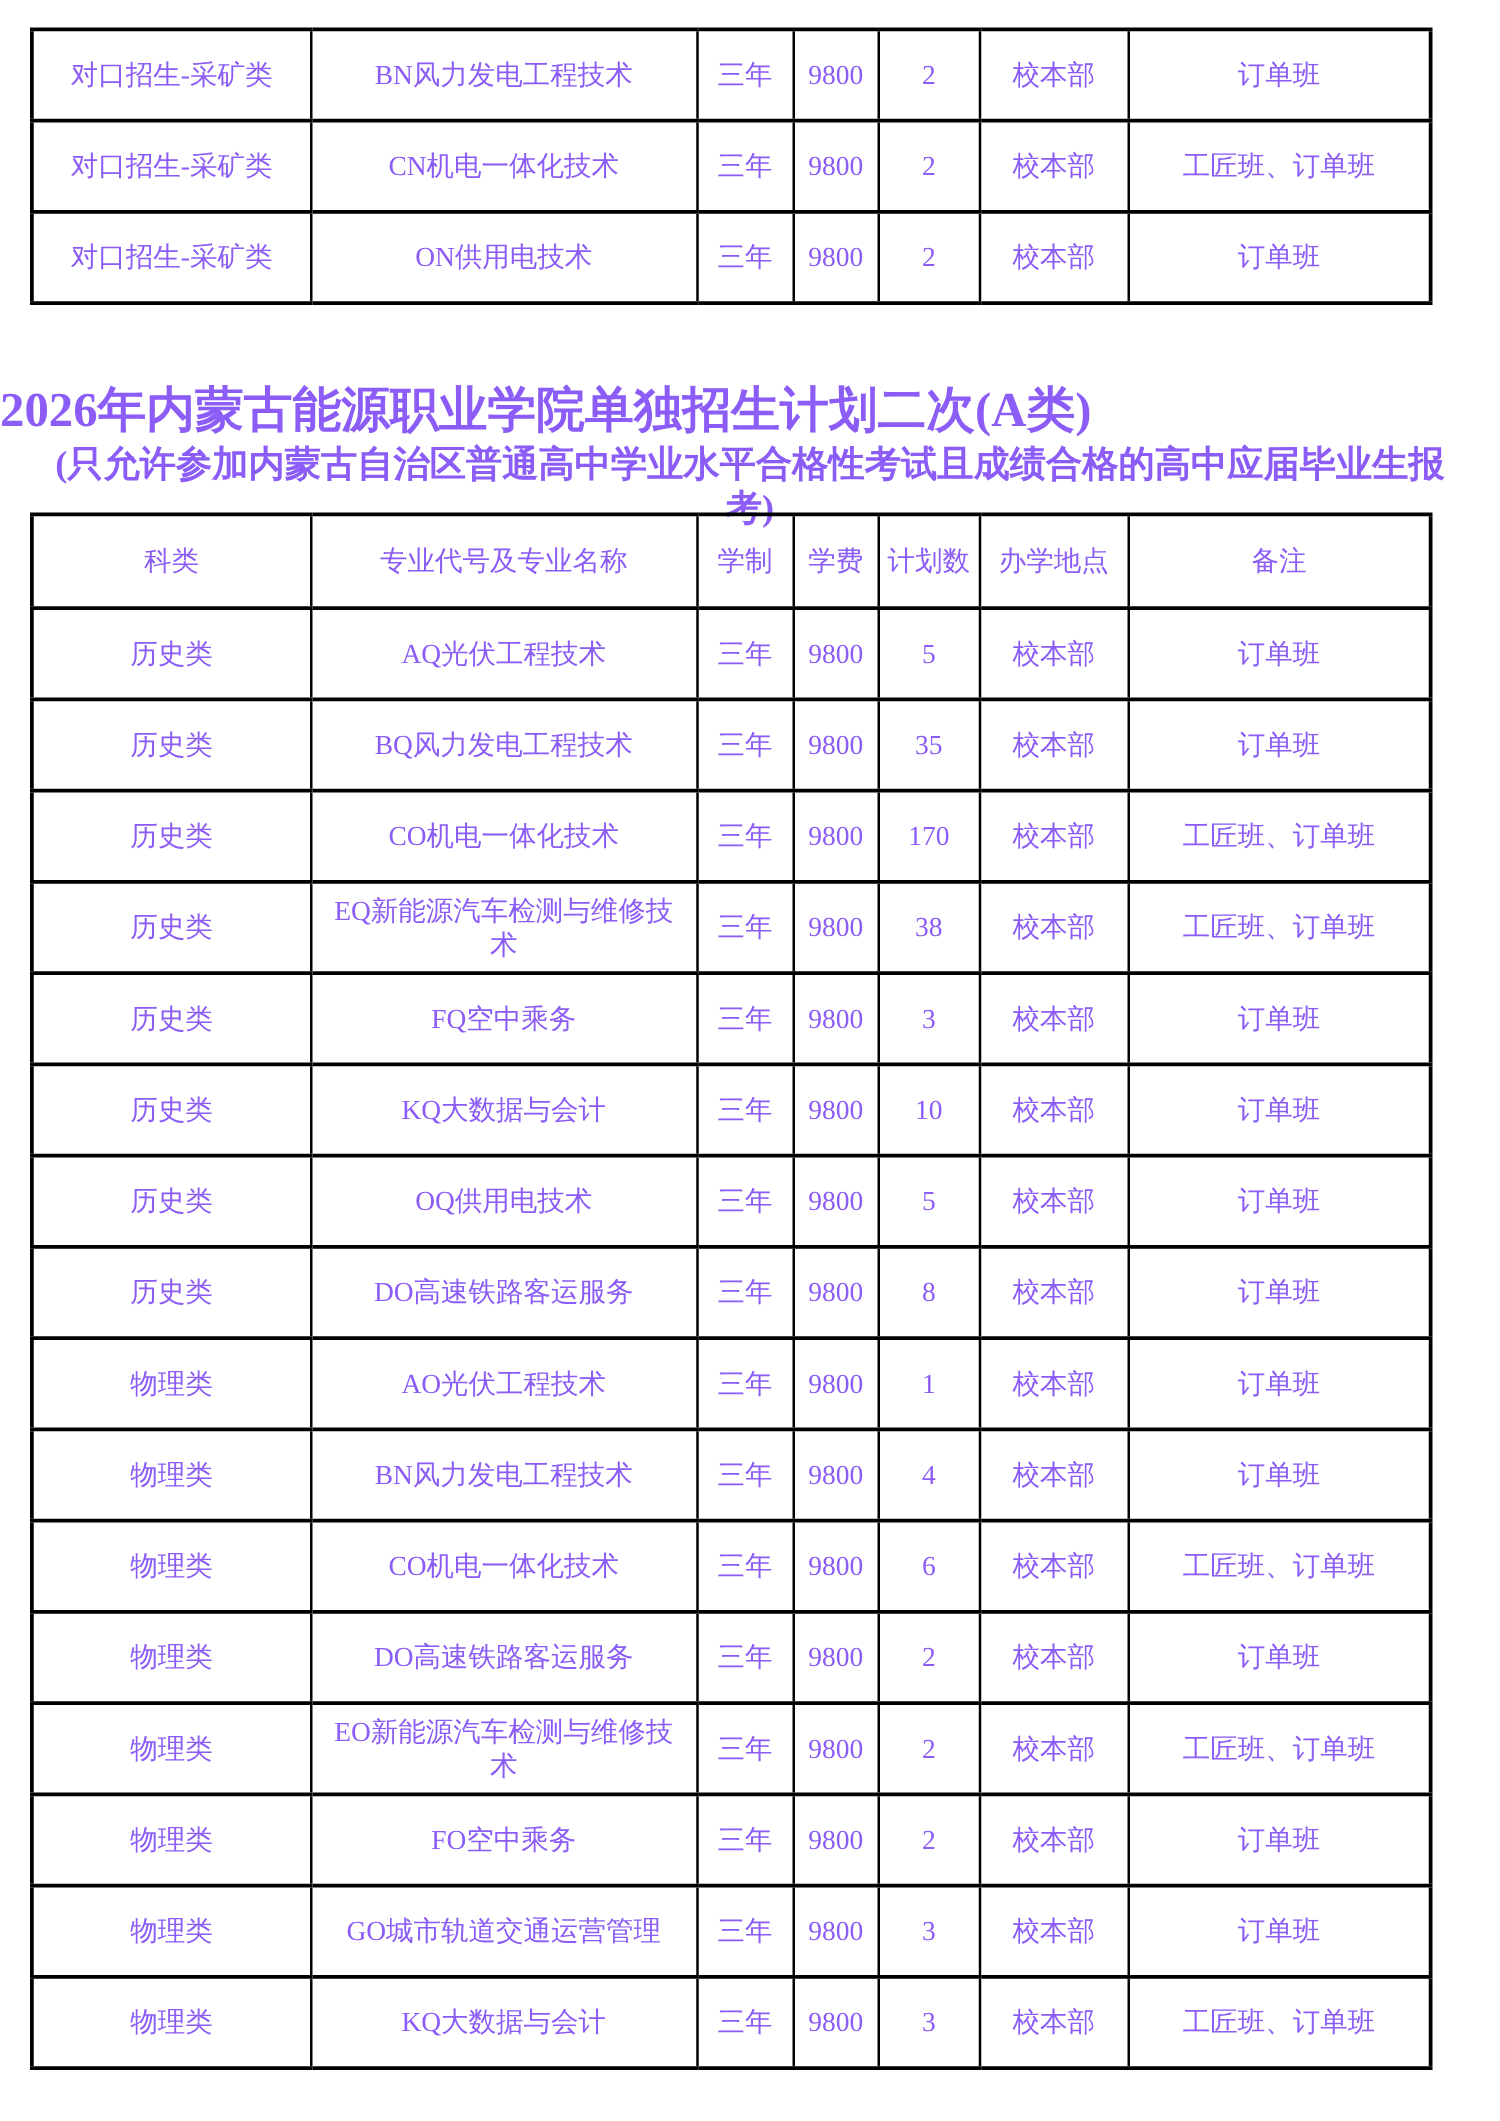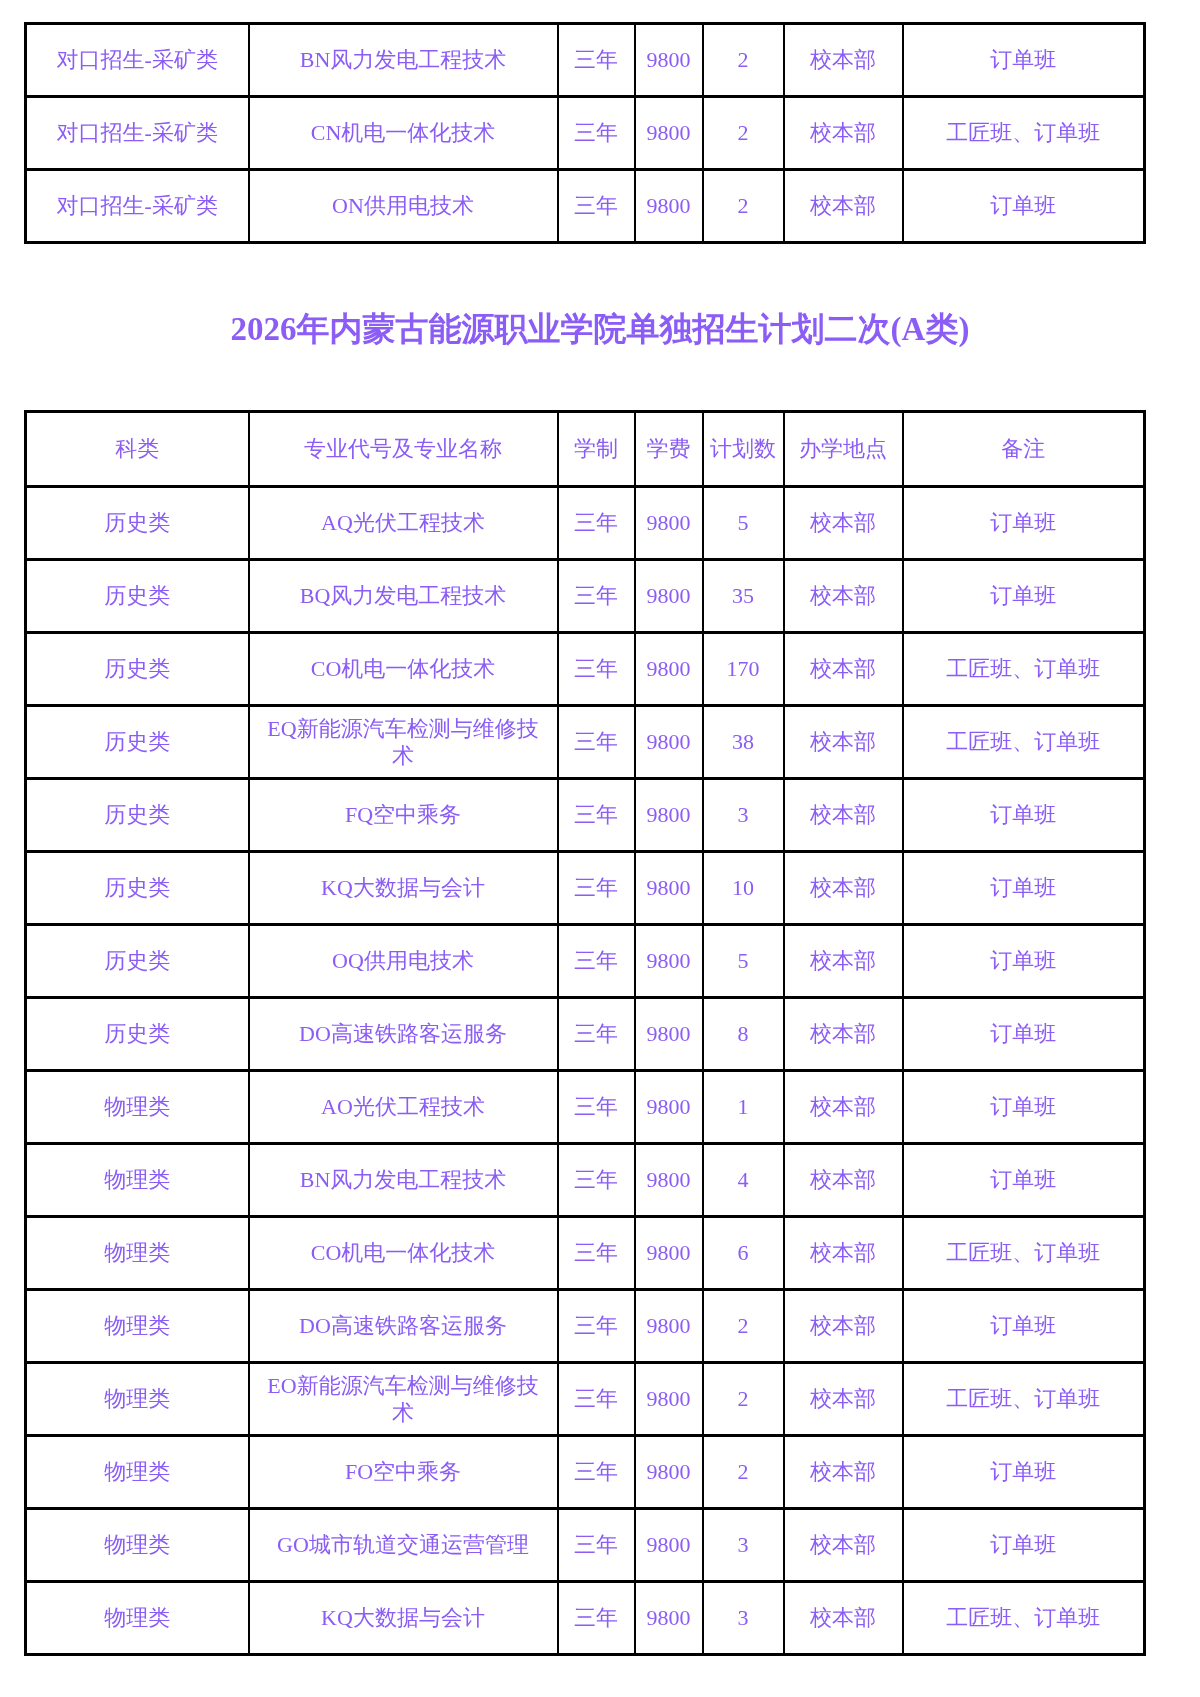--- a/index.html
+++ b/index.html
@@ -47,22 +47,22 @@
   .col-plan     { width: 81px; }
   .col-location { width: 119px; }
   .col-note     { width: 242px; }
   .cell-text { display: inline-block; }
   .cell-text.major { max-width: 285px; }
   .doc-title {
     position: absolute;
     top: 312px;
     left: 0;
     width: 100%;
-    text-align: center;
-    font-size: 33px;
+    text-align: left;
+    font-size: 39px;
     font-weight: bold;
     line-height: 34px;
   }
   .doc-subtitle {
     position: absolute;
     top: 355px;
     left: 0;
     width: 100%;
     text-align: center;
     font-size: 29px;
@@ -111,20 +111,24 @@
           <td><span class="cell-text">9800</span></td>
           <td><span class="cell-text">2</span></td>
           <td><span class="cell-text">校本部</span></td>
           <td><span class="cell-text">订单班</span></td>
         </tr>
       </tbody>
   </table>
 
   <div class="doc-title">2026年内蒙古能源职业学院单独招生计划二次(A类)</div>
 
+  <div class="doc-subtitle">
+    <div>(只允许参加内蒙古自治区普通高中学业水平合格性考试且成绩合格的高中应届毕业生报</div>
+    <div>考)</div>
+  </div>
 
   <table class="doc-table" id="plan-table">
     <colgroup>
       <col class="col-category">
         <col class="col-major">
         <col class="col-duration">
       <col class="col-tuition">
         <col class="col-plan">
         <col class="col-location">
         <col class="col-note">

